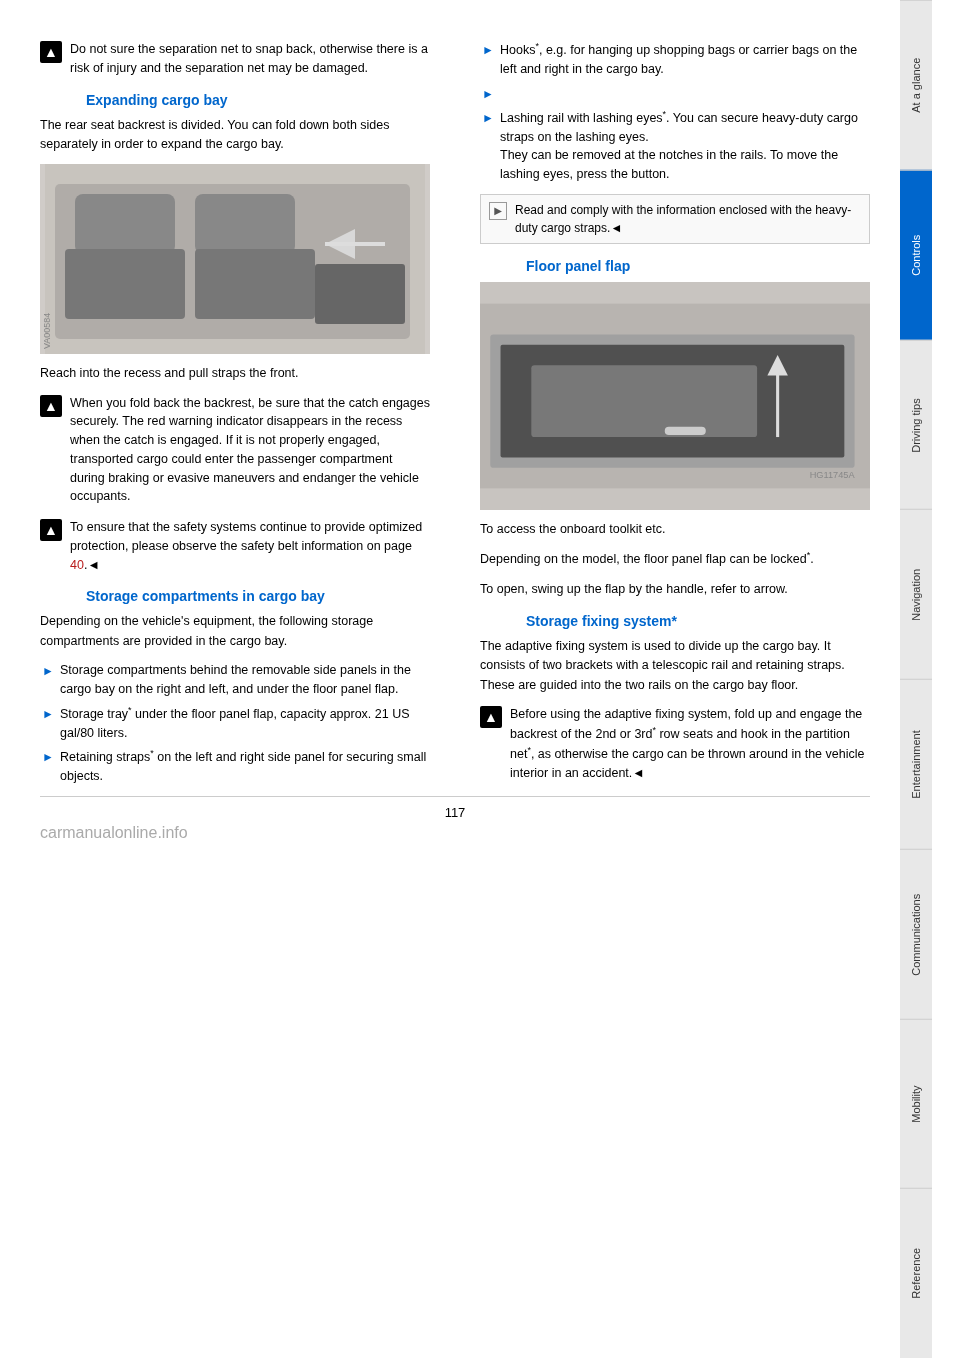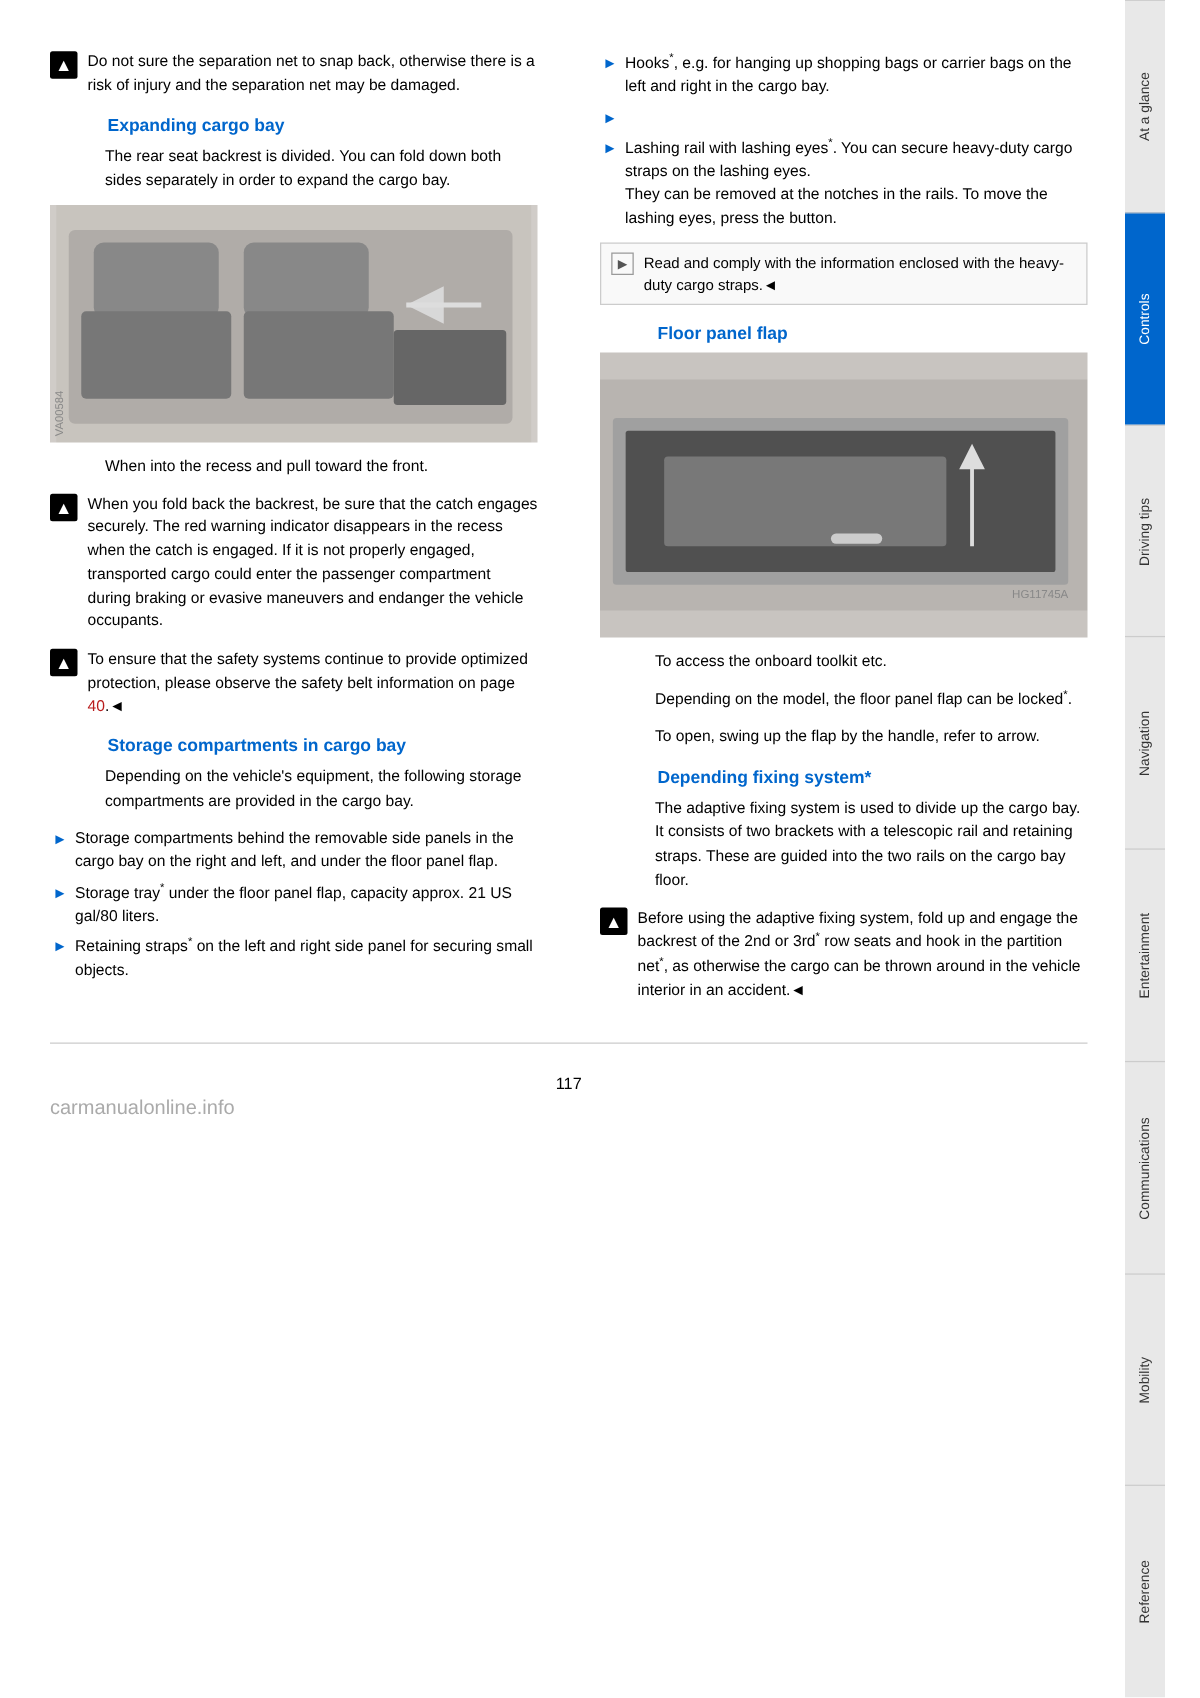--- a/index.html
+++ b/index.html
@@ -102,21 +102,20 @@
       font-weight: bold;
       margin-bottom: 8px;
       margin-top: 14px;
       padding-left: 46px;
     }
 
     .body-text {
       font-size: 12.5px;
       line-height: 1.55;
       margin-bottom: 10px;
-      margin-left: 44px;
     }
 
     .car-image-placeholder {
       width: 100%;
       height: 190px;
       background: #d0ccc8;
       margin-bottom: 10px;
       display: flex;
       align-items: center;
       justify-content: center;
@@ -181,23 +180,22 @@
     }
 
     .note-text {
       font-size: 12px;
       line-height: 1.5;
     }
 
     .page-number {
       text-align: center;
       font-size: 13px;
-      margin-top: 20px;
       border-top: 1px solid #ccc;
-      padding-top: 24px;
+      padding-top: 8px;
       width: 100%;
     }
 
     sup {
       font-size: 9px;
     }
 
     .link-text {
       color: #b91c1c;
       text-decoration: none;
@@ -247,21 +245,21 @@
 
           <polygon points="280,80 310,65 310,95" fill="#ddd" opacity="0.9"></polygon>
           <line x1="280" y1="80" x2="340" y2="80" stroke="#ddd" stroke-width="4"></line>
 
           <rect x="270" y="100" width="90" height="60" rx="3" fill="#666"></rect>
 
           <text x="5" y="185" font-size="9" fill="#888" transform="rotate(-90 5 185)">VA00584</text>
         </svg>
       </div>
 
-      <div class="body-text">When into the recess and pull toward the front.</div>
+      <div class="body-text">Reach into the recess and pull straps the front.</div>
 
       <div class="warning-box">
         <div class="warning-icon">▲</div>
         <div class="warning-text">When you fold back the backrest, be sure that the catch engages securely. The red warning indicator disappears in the recess when the catch is engaged. If it is not properly engaged, transported cargo could enter the passenger compartment during braking or evasive maneuvers and endanger the vehicle occupants.</div>
       </div>
 
       <div class="warning-box">
         <div class="warning-icon">▲</div>
         <div class="warning-text">
           To ensure that the safety systems continue to provide optimized protection, please observe the safety belt information on page <a class="link-text" href="#">40</a>.◄
@@ -331,21 +329,21 @@
           <rect x="180" y="120" width="40" height="8" rx="4" fill="#ccc"></rect>
 
           <text x="365" y="170" font-size="9" fill="#888" text-anchor="end">HG11745A</text>
         </svg>
       </div>
 
       <div class="body-text">To access the onboard toolkit etc.</div>
       <div class="body-text">Depending on the model, the floor panel flap can be locked<sup>*</sup>.</div>
       <div class="body-text">To open, swing up the flap by the handle, refer to arrow.</div>
 
-      <div class="section-heading">Depending fixing system*</div>
+      <div class="section-heading">Storage fixing system*</div>
 
       <div class="body-text">The adaptive fixing system is used to divide up the cargo bay. It consists of two brackets with a telescopic rail and retaining straps. These are guided into the two rails on the cargo bay floor.</div>
 
       <div class="warning-box">
         <div class="warning-icon">▲</div>
         <div class="warning-text">
           Before using the adaptive fixing system, fold up and engage the backrest of the 2nd or 3rd<sup>*</sup> row seats and hook in the partition net<sup>*</sup>, as otherwise the cargo can be thrown around in the vehicle interior in an accident.◄
         </div>
       </div>
 

